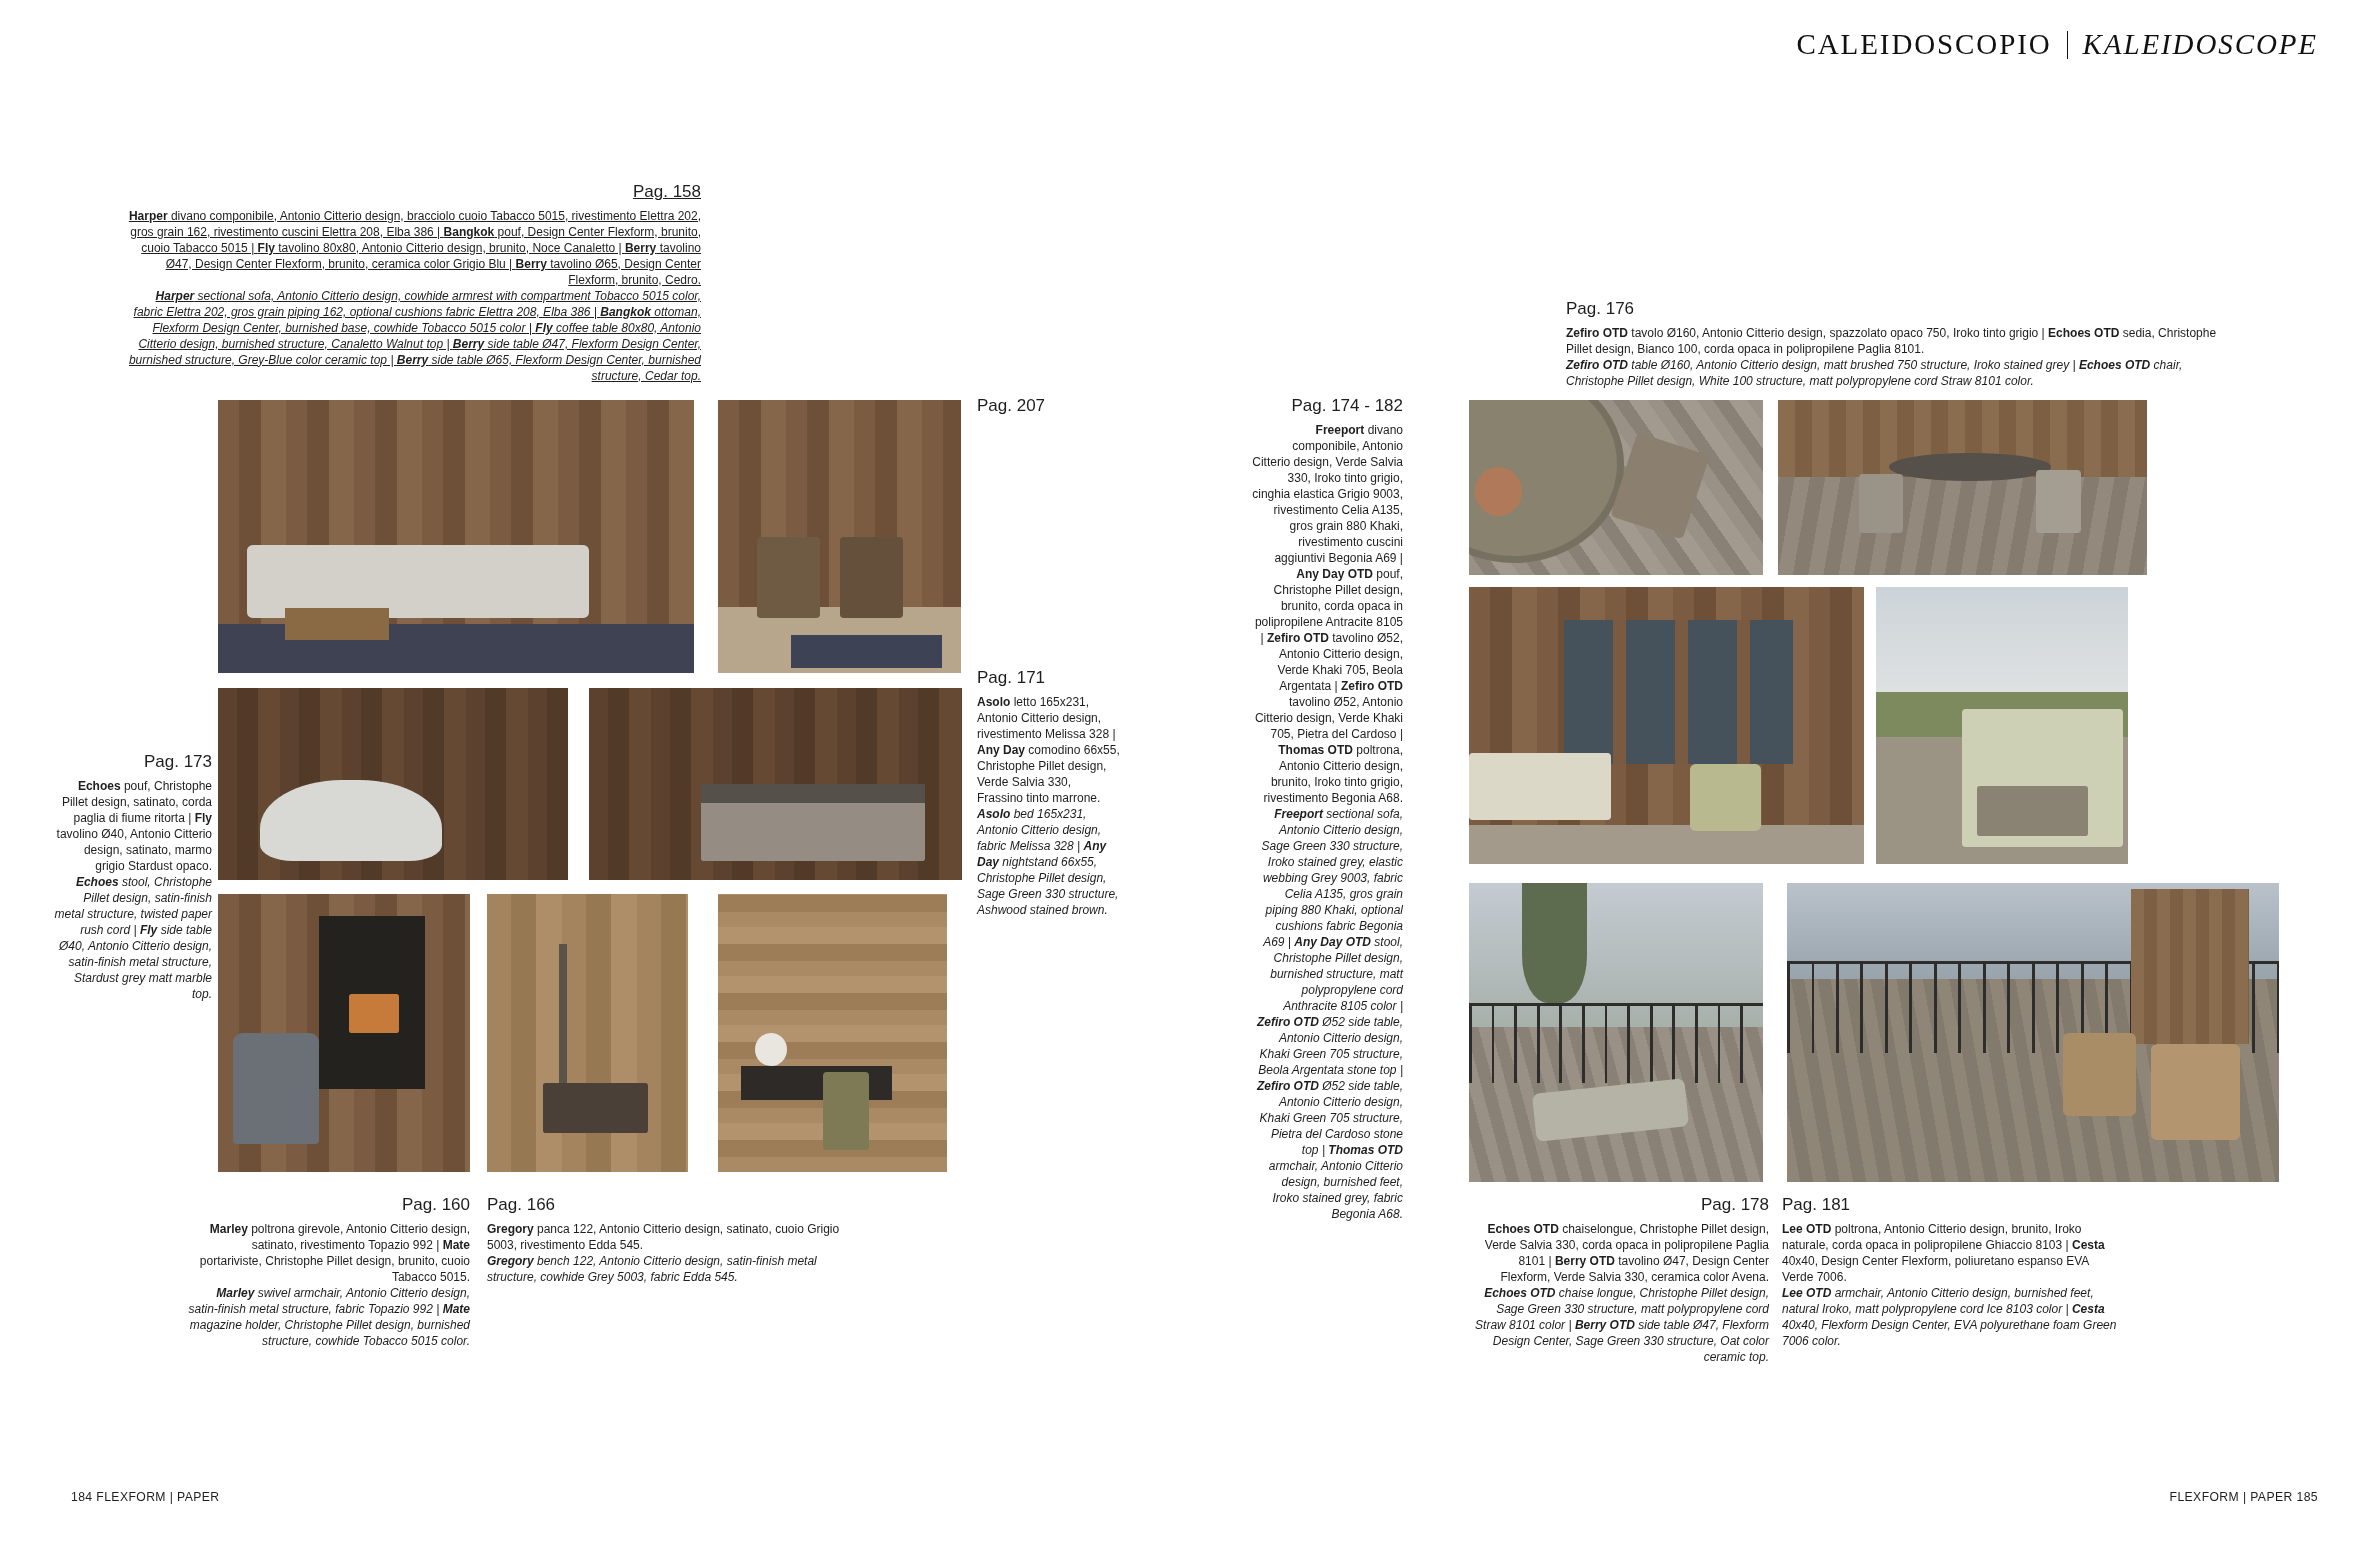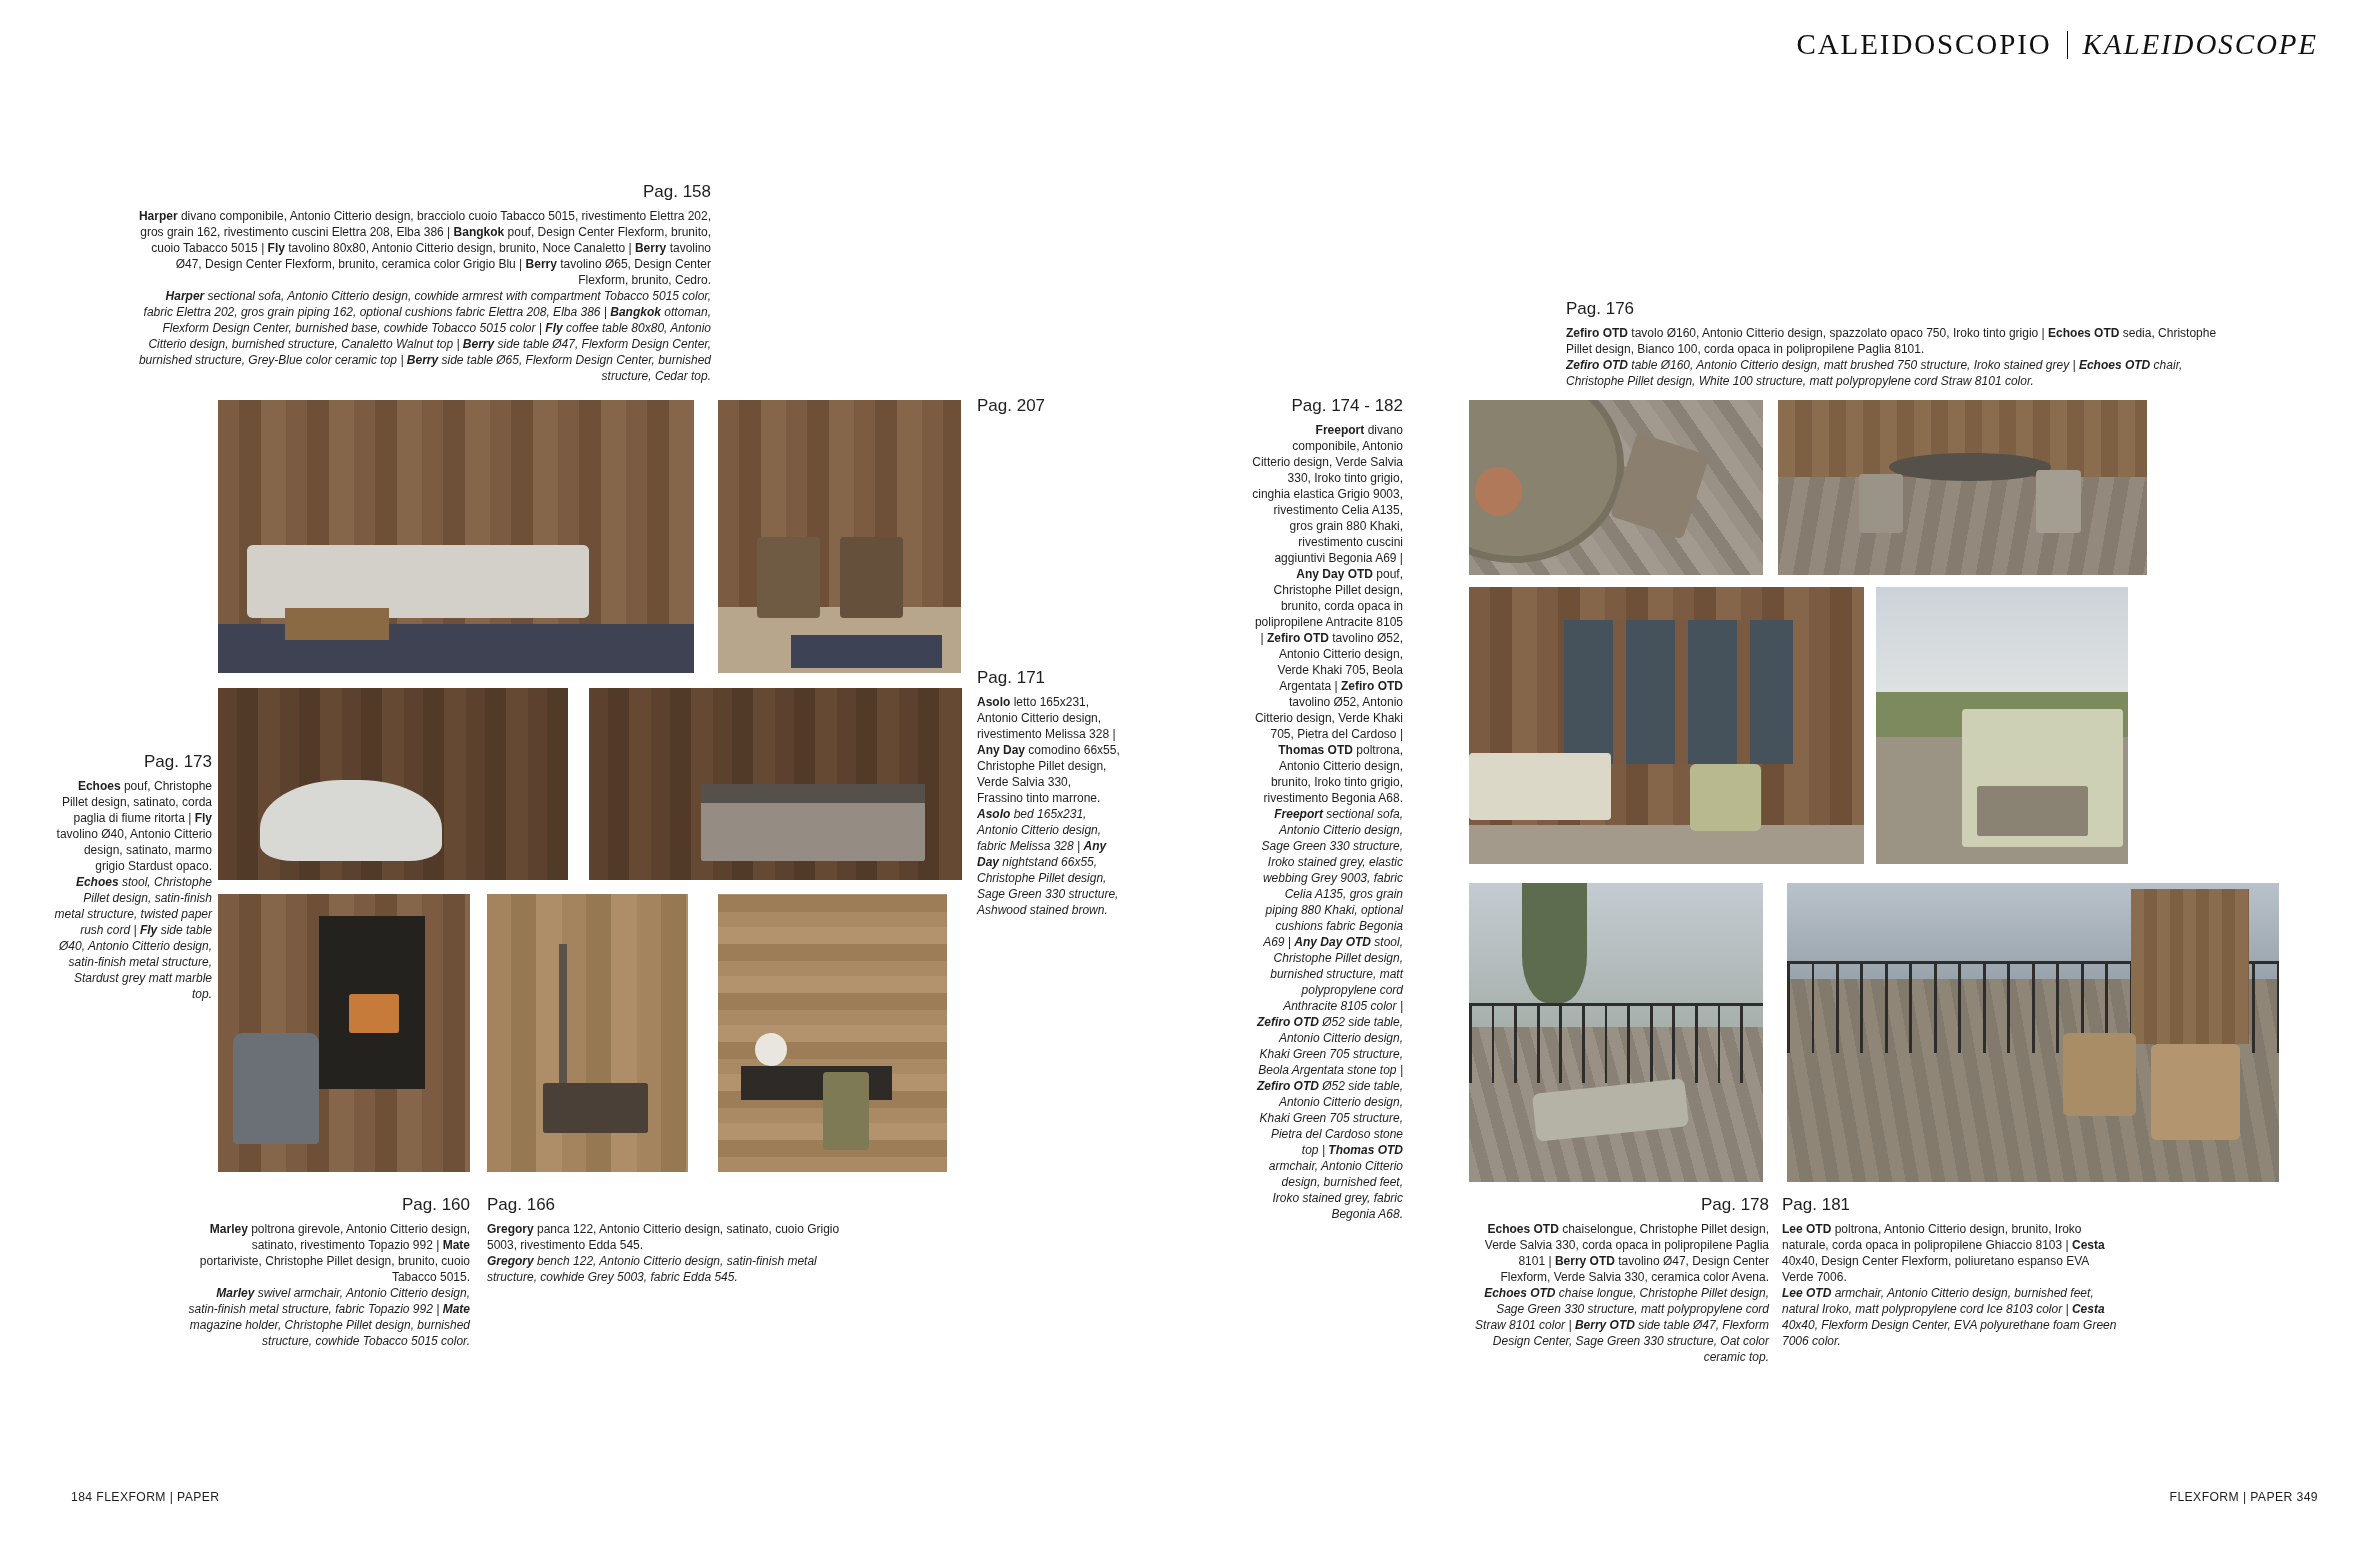--- a/index.html
+++ b/index.html
@@ -38,21 +38,21 @@
 <body>
 
 <div class="page">
 
   <div class="hdr">
     <span>CALEIDOSCOPIO</span>
     <span class="bar"></span>
     <span class="en">KALEIDOSCOPE</span>
   </div>
 
-  <div class="tb r" style="left:135px;top:181px;width:576px;">
+  <div class="tb r" style="left:125px;top:181px;width:576px;text-decoration:underline;">
     <div class="pag">Pag. 158</div>
     <div><span class="r-b">Harper</span><span> divano componibile, Antonio Citterio design, bracciolo cuoio Tabacco 5015, rivestimento Elettra 202, gros grain 162, rivestimento cuscini Elettra 208, Elba 386 | </span><span class="r-b">Bangkok</span><span> pouf, Design Center Flexform, brunito, cuoio Tabacco 5015 | </span><span class="r-b">Fly</span><span> tavolino 80x80, Antonio Citterio design, brunito, Noce Canaletto | </span><span class="r-b">Berry</span><span> tavolino Ø47, Design Center Flexform, brunito, ceramica color Grigio Blu | </span><span class="r-b">Berry</span><span> tavolino Ø65, Design Center Flexform, brunito, Cedro.</span><br><span class="r-bi">Harper</span><span class="r-i"> sectional sofa, Antonio Citterio design, cowhide armrest with compartment Tobacco 5015 color, fabric Elettra 202, gros grain piping 162, optional cushions fabric Elettra 208, Elba 386 | </span><span class="r-bi">Bangkok</span><span class="r-i"> ottoman, Flexform Design Center, burnished base, cowhide Tobacco 5015 color | </span><span class="r-bi">Fly</span><span class="r-i"> coffee table 80x80, Antonio Citterio design, burnished structure, Canaletto Walnut top | </span><span class="r-bi">Berry</span><span class="r-i"> side table Ø47, Flexform Design Center, burnished structure, Grey-Blue color ceramic top | </span><span class="r-bi">Berry</span><span class="r-i"> side table Ø65, Flexform Design Center, burnished structure, Cedar top.</span></div>
   </div>
 
   <div class="tb r" style="left:54px;top:751px;width:158px;">
     <div class="pag">Pag. 173</div>
     <div><span class="r-b">Echoes</span><span> pouf, Christophe Pillet design, satinato, corda paglia di fiume ritorta | </span><span class="r-b">Fly</span><span> tavolino Ø40, Antonio Citterio design, satinato, marmo grigio Stardust opaco.</span><br><span class="r-bi">Echoes</span><span class="r-i"> stool, Christophe Pillet design, satin-finish metal structure, twisted paper rush cord | </span><span class="r-bi">Fly</span><span class="r-i"> side table Ø40, Antonio Citterio design, satin-finish metal structure, Stardust grey matt marble top.</span></div>
   </div>
 
   <div class="tb" style="left:977px;top:395px;width:143px;">
@@ -177,17 +177,17 @@
     <i class="shp" style="left:56%;bottom:22%;width:15%;height:28%;background:#a98d66;border-radius:5.6px;"></i>
     <i class="shp" style="left:74%;bottom:14%;width:18%;height:32%;background:#b39670;border-radius:5.6px;"></i>
   </div>
 
   <div class="ftr" style="left:71px;">
     <b>184</b>
     <span>FLEXFORM | PAPER</span>
   </div>
   <div class="ftr" style="right:36px;">
     <span>FLEXFORM | PAPER</span>
-    <b>349</b>
+    <b>185</b>
   </div>
 
 </div>
 
 
 </body></html>

